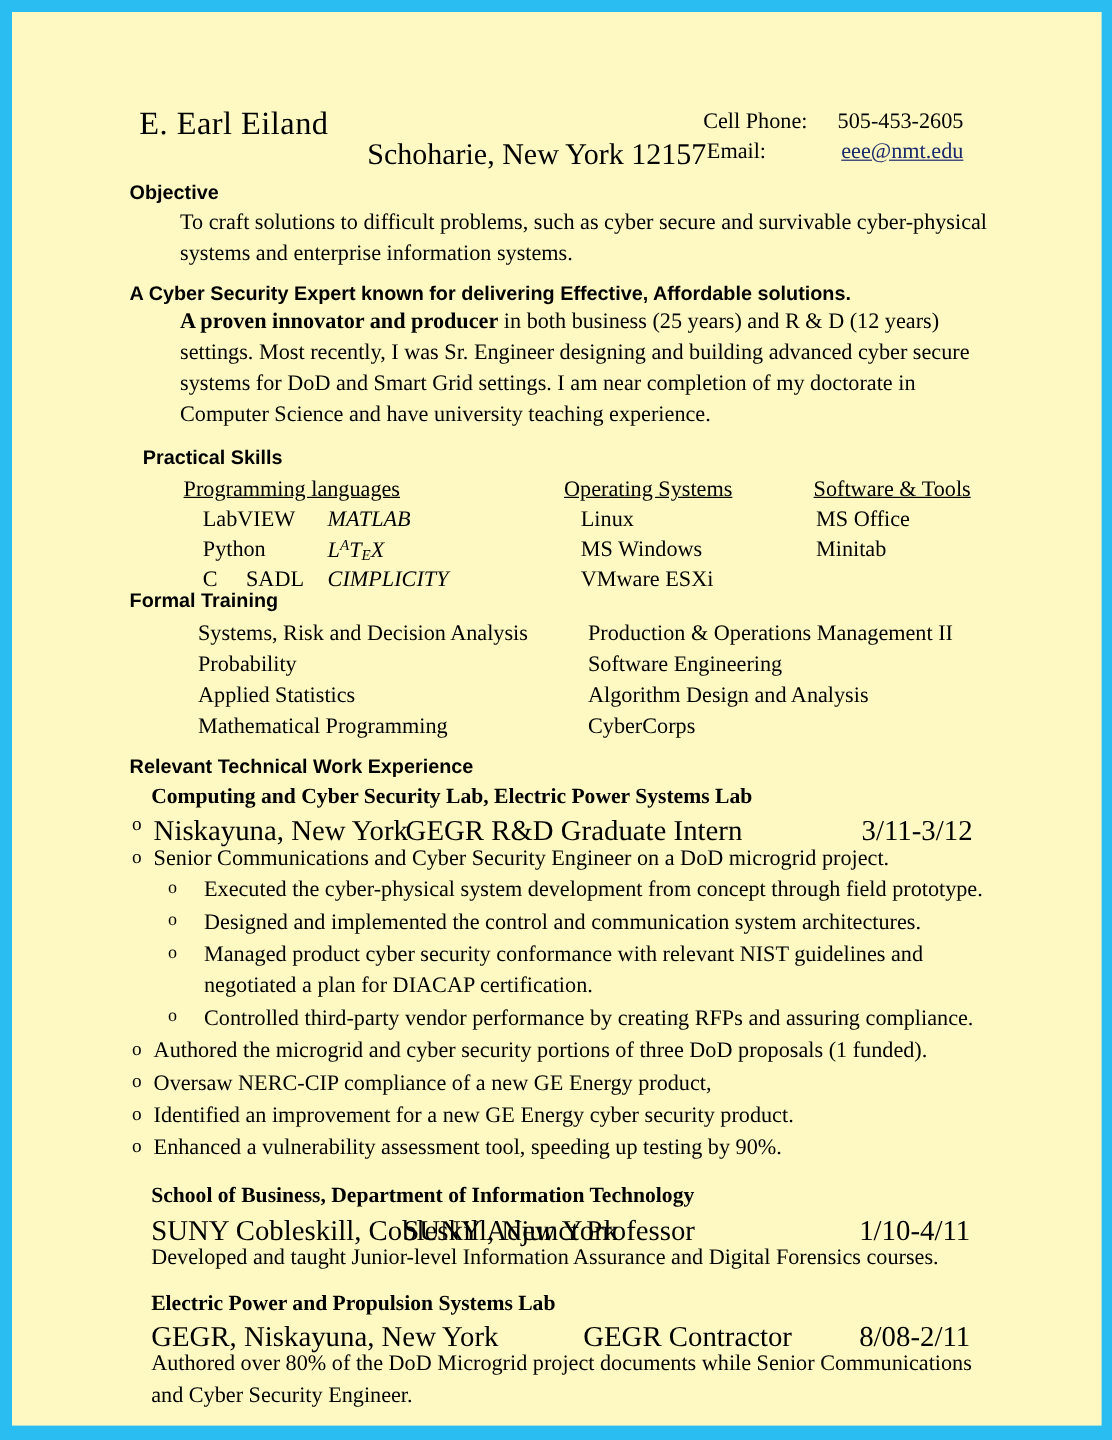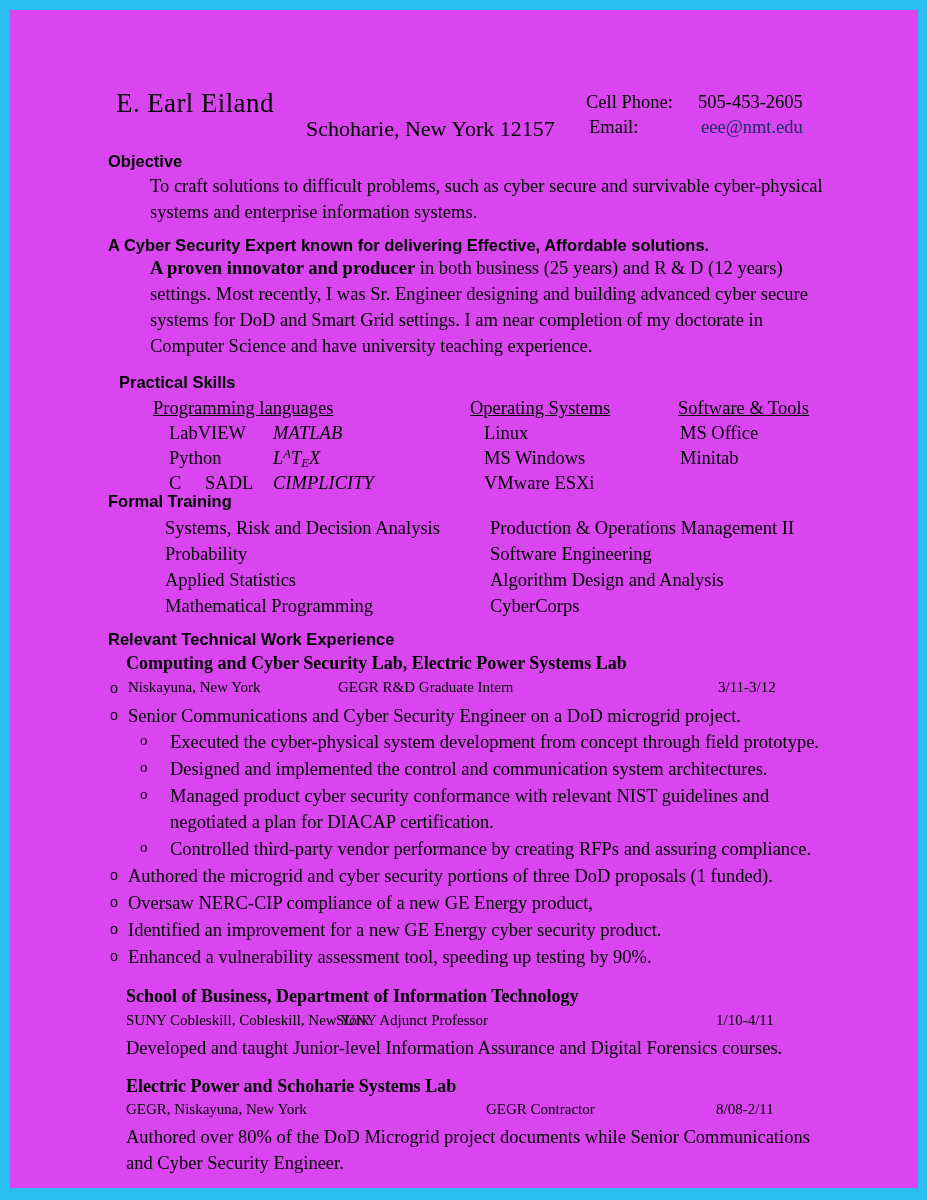--- a/index.html
+++ b/index.html
@@ -12,21 +12,21 @@
     background: #29bdf2;
     font-family: "Liberation Serif", serif;
     overflow: hidden;
   }
   #page {
     position: absolute;
     left: 10px;
     top: 10px;
     width: 908px;
     height: 1178px;
-    background: #d946ef;
+    background: #fef9c3;
     box-sizing: border-box;
   }
   .doc {
     position: absolute;
     left: 98px;
     top: 78px;
     width: 730px;
   }
 
   
@@ -41,21 +41,21 @@
     font-size: 27px;
     font-family: "Liberation Serif", serif;
     letter-spacing: 0.4px;
     color: #000;
     white-space: nowrap;
   }
   .address {
     position: absolute;
     left: 198px;
     top: 28px;
-    font-size: 22px;
+    font-size: 25px;
     white-space: nowrap;
   }
   .contact {
     position: absolute;
     left: 478px;
     top: 2px;
     font-size: 18.5px;
   }
   .contact-row {
     display: flex;
@@ -65,20 +65,21 @@
   }
   .contact-label {
     width: 108px;
     flex: 0 0 108px;
   }
   .contact-value {
     padding-left: 4px;
   }
   .email-link {
     color: #1b2a6b;
+    text-decoration: underline;
   }
 
   
   .sec-head {
     font-family: "Liberation Sans", sans-serif;
     font-weight: bold;
     font-size: 16.5px;
     color: #000;
     margin: 0;
     padding: 0;
@@ -198,21 +199,21 @@
   }
   .job-title {
     font-weight: bold;
     font-size: 18px;
     margin-left: 18px;
     line-height: 1.42;
     white-space: nowrap;
   }
   .job-line {
     position: relative;
-    font-size: 15px;
+    font-size: 24px;
     line-height: 1.4;
     height: 26px;
     white-space: nowrap;
   }
   .job-loc {
     position: absolute;
     left: 18px;
     top: 0;
   }
   .job-role {
@@ -385,21 +386,21 @@
       <div class="job-title">School of Business, Department of Information Technology</div>
       <div class="job-line">
         <span class="job-loc">SUNY Cobleskill, Cobleskill, New York</span>
         <span class="job-role">SUNY Adjunct Professor</span>
         <span class="job-date">1/10-4/11</span>
       </div>
       <div class="job-desc">Developed and taught Junior-level Information Assurance and Digital Forensics courses.</div>
     </div>
 
     <div class="job-block tight">
-      <div class="job-title">Electric Power and Schoharie Systems Lab</div>
+      <div class="job-title">Electric Power and Propulsion Systems Lab</div>
       <div class="job-line">
         <span class="job-loc">GEGR, Niskayuna, New York</span>
         <span class="job-role" style="left:378px">GEGR Contractor</span>
         <span class="job-date">8/08-2/11</span>
       </div>
       <div class="job-desc">Authored over 80% of the DoD Microgrid project documents while Senior Communications and Cyber Security Engineer.</div>
     </div>
 
   </div>
 </div>

